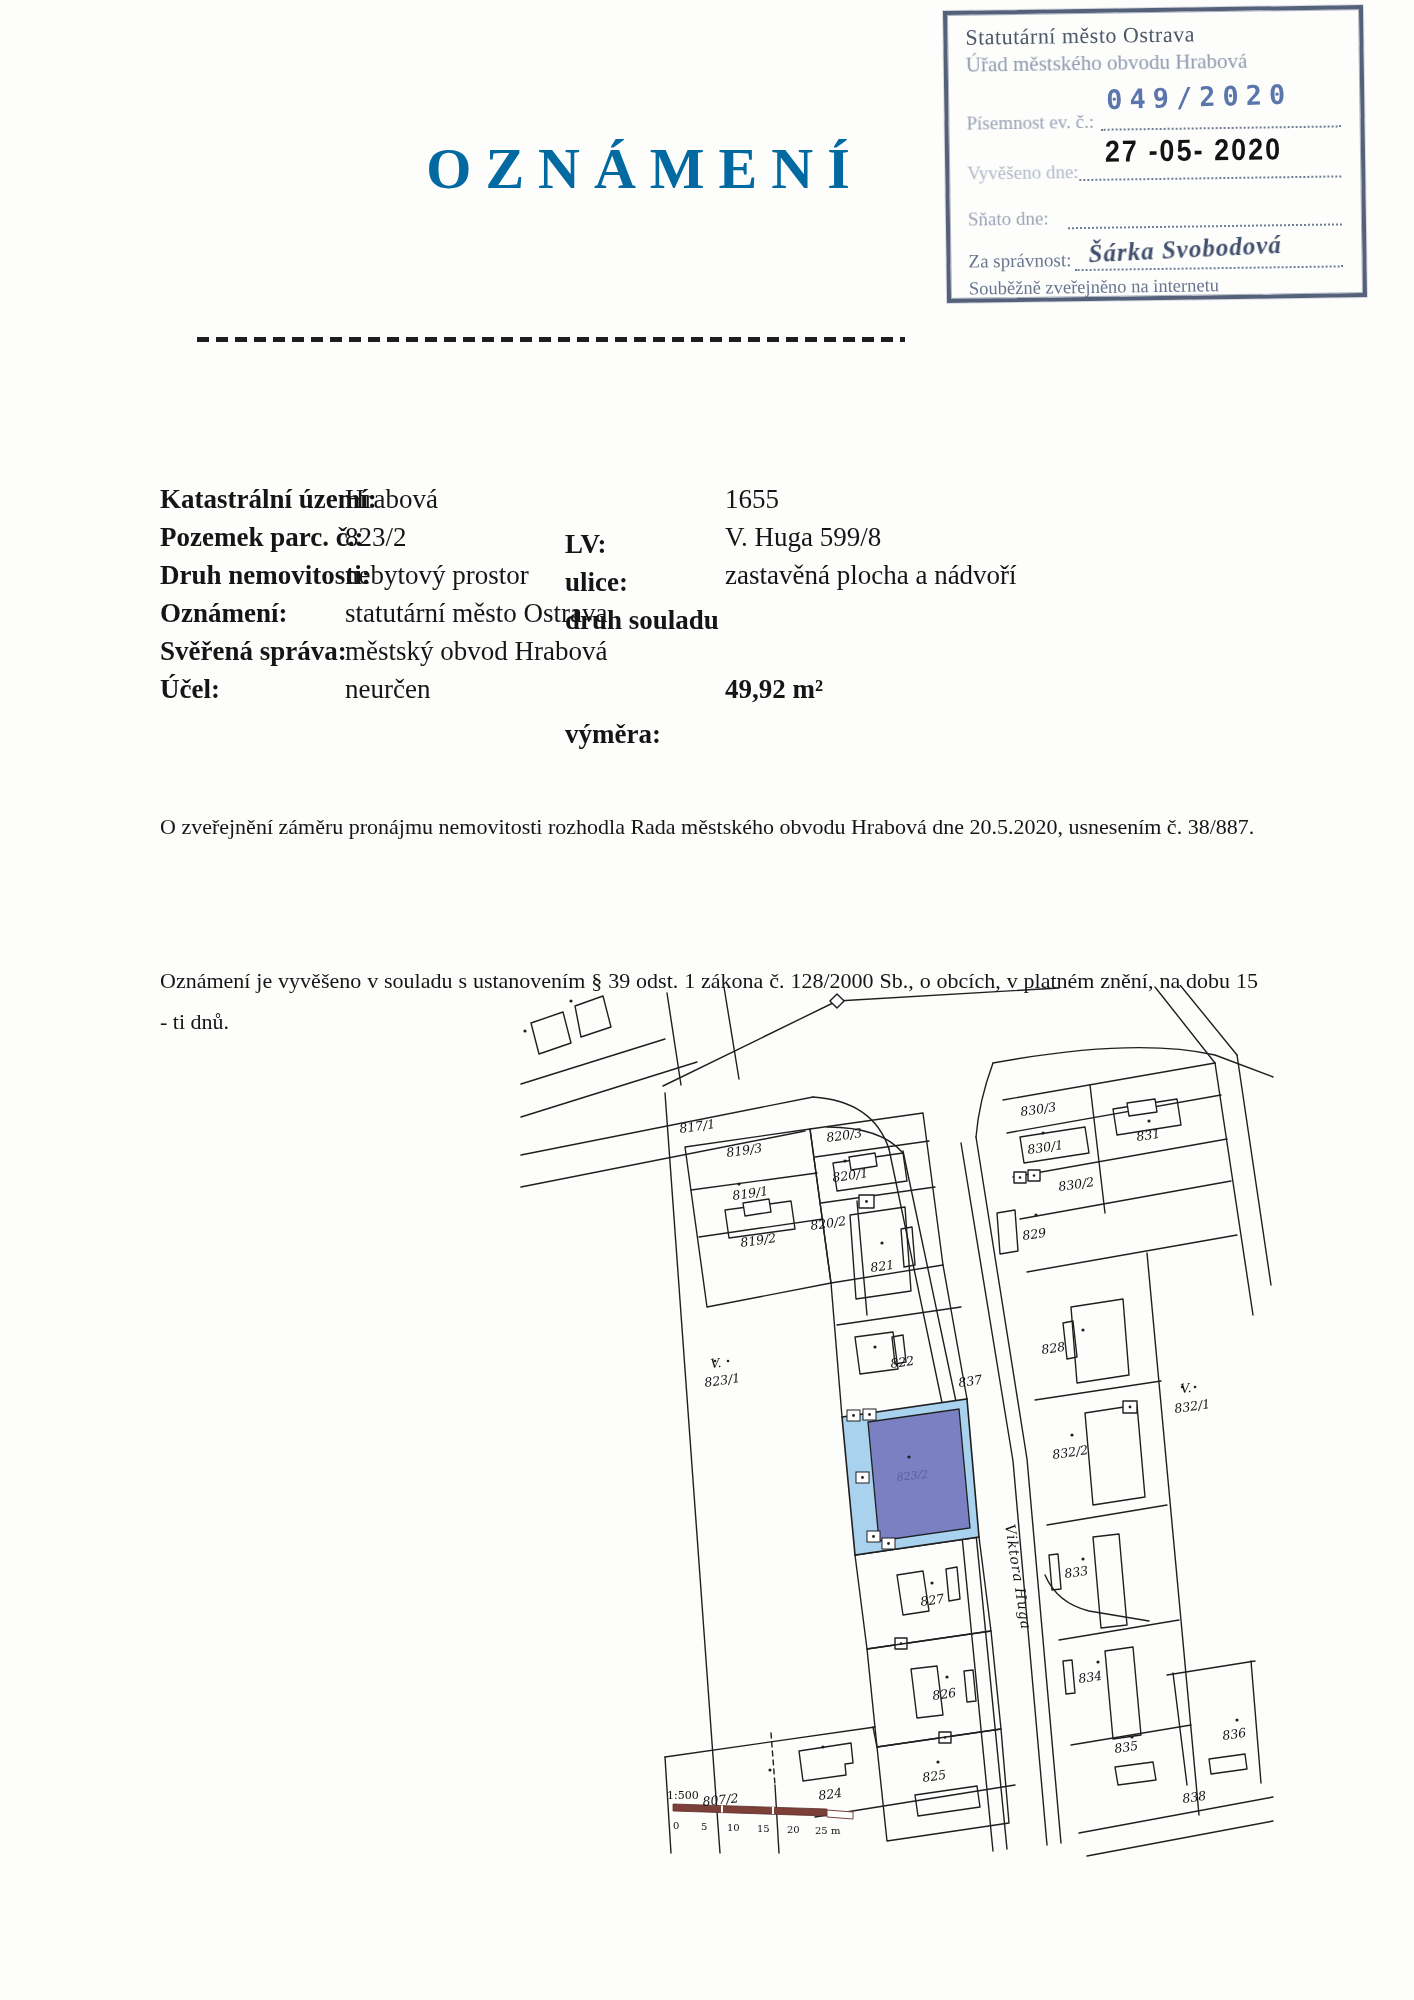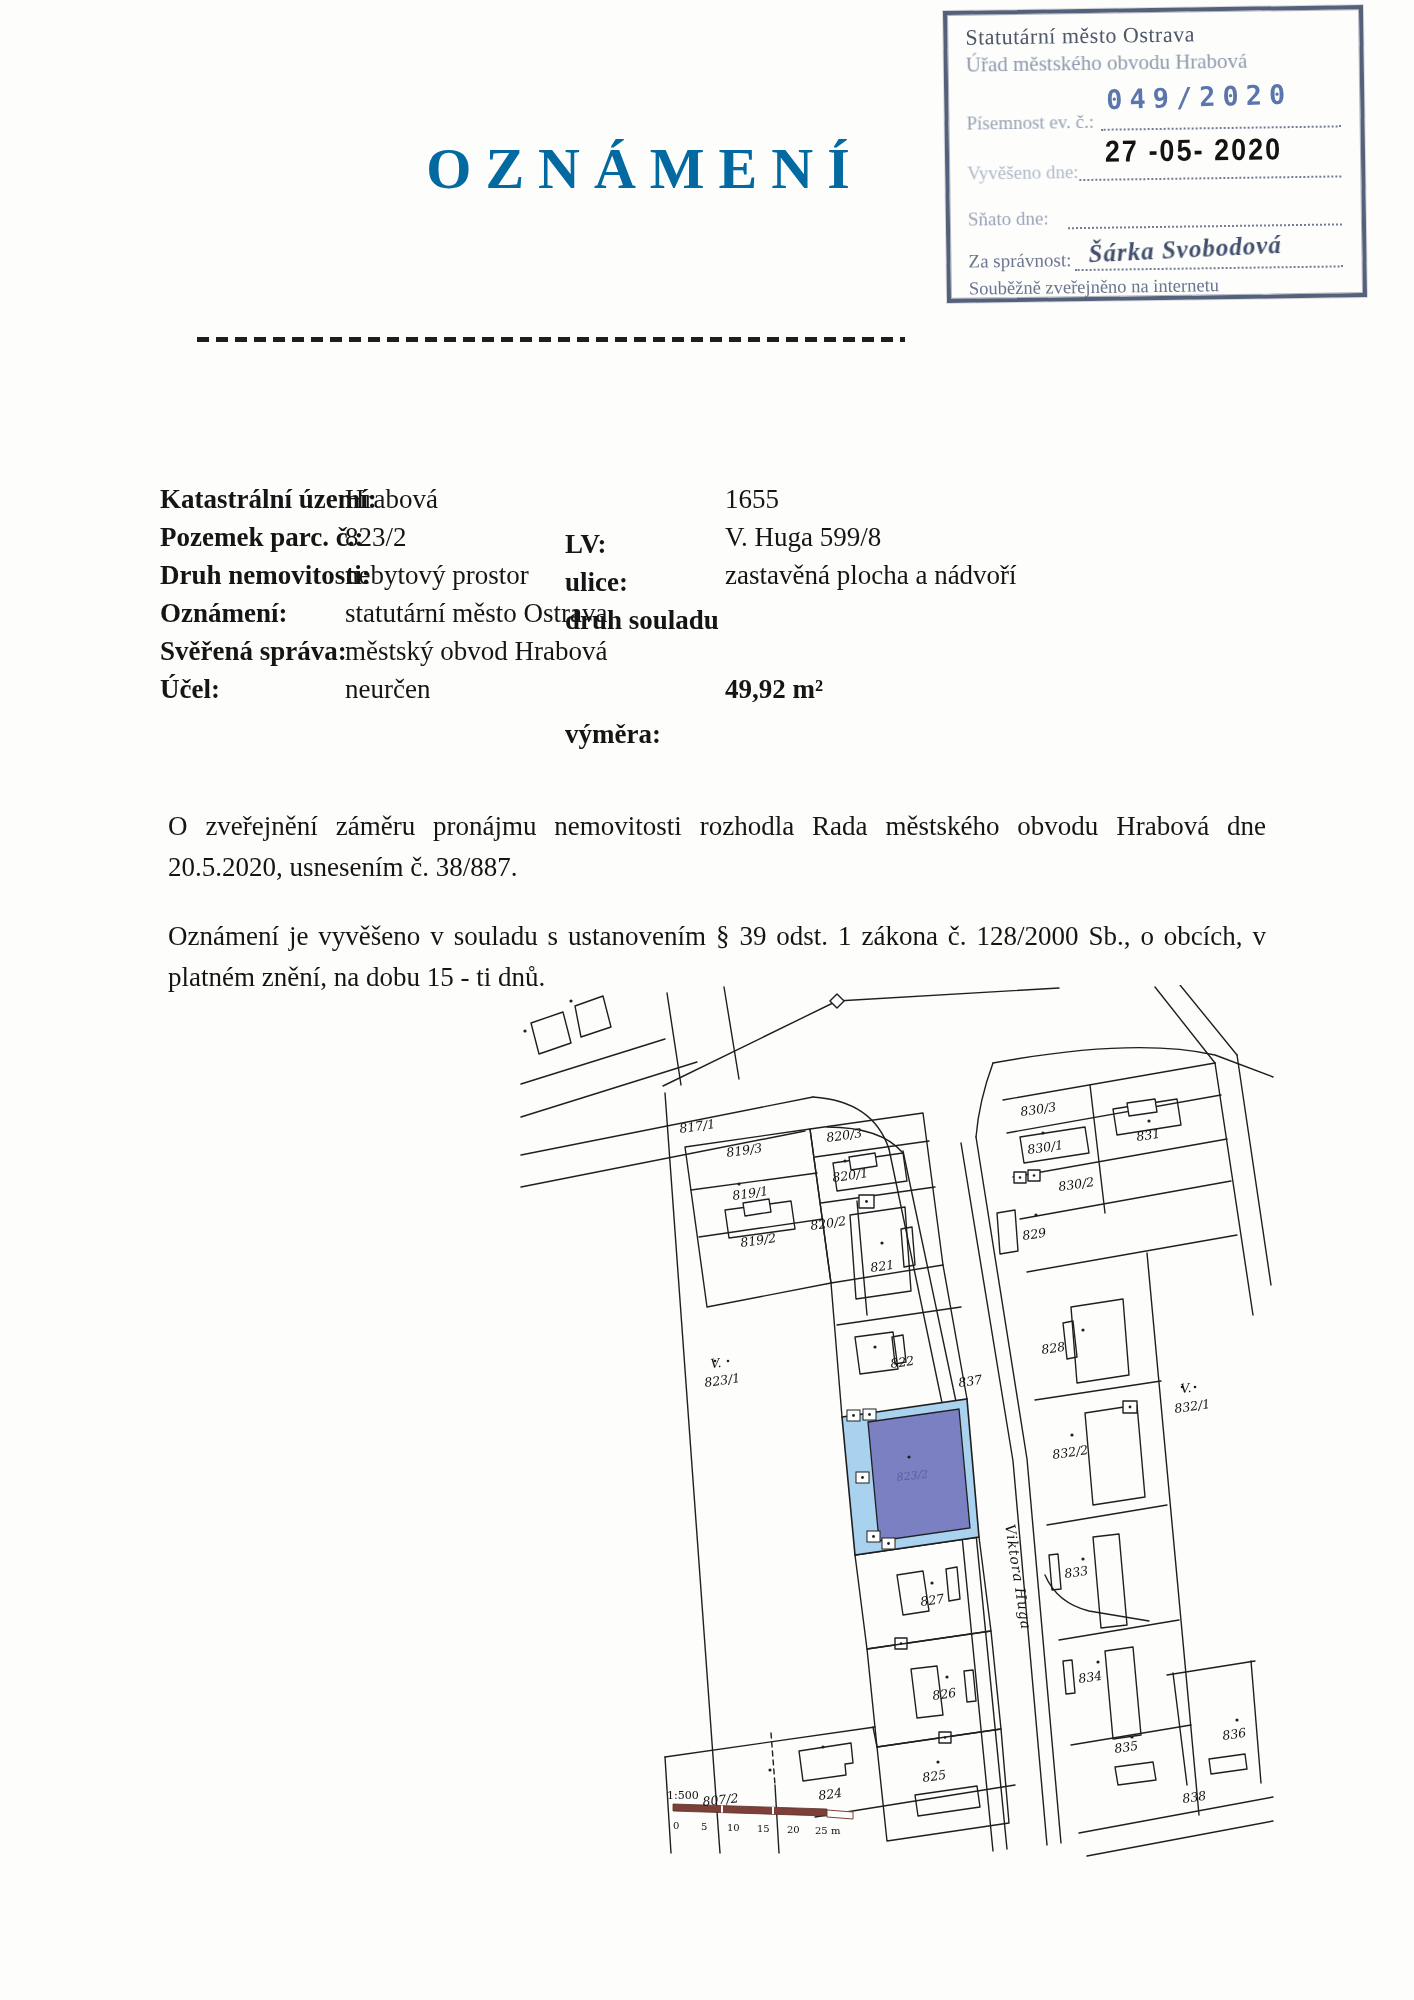--- a/index.html
+++ b/index.html
@@ -36,21 +36,21 @@
   .dashline{left:197px;top:337px;width:708px;height:5px;
             background:repeating-linear-gradient(90deg,#1e1e1e 0 12px,transparent 12px 19px);}
   
   .drow{left:0;width:1364px;height:38px;font-size:27px;}
   .drow .c1{position:absolute;left:160px;font-weight:bold;}
   .drow .c2{position:absolute;left:345px;}
   .drow .c3{position:absolute;left:565px;font-weight:bold;margin-top:45px;}
   .drow .c4{position:absolute;left:725px;}
   .drow .c4.bold{font-weight:bold;}
   
-  .para{left:160px;width:1098px;font-size:27px;line-height:41px;text-align:justify;margin-left:8px;}
+  .para{left:160px;width:1098px;font-size:22px;line-height:41px;text-align:justify;}
   
   .map{left:515px;top:985px;width:760px;height:880px;}
   .map text{font-family:"DejaVu Serif",serif;font-style:italic;font-size:12.5px;fill:#111;}
   .map .street{font-size:14px;letter-spacing:1px;}
   .map .faint{fill:rgba(40,45,110,.42);font-size:11px;}
   .map .tick{font-size:10px;font-style:normal;}
   .map .scale{font-size:11px;font-style:normal;}
 </style>
 </head>
 <body>
@@ -104,21 +104,21 @@
   <span class="c2">městský obvod Hrabová</span>
 </div>
 <div class="abs drow" style="top:674px">
   <span class="c1">Účel:</span>
   <span class="c2">neurčen</span>
   <span class="c3">výměra:</span>
   <span class="c4 bold">49,92 m²</span>
 </div>
 
 <div class="abs para" style="top:806px">O zveřejnění záměru pronájmu nemovitosti rozhodla Rada městského obvodu Hrabová dne 20.5.2020, usnesením č. 38/887.</div>
-<div class="abs para" style="top:916px">Oznámení je vyvěšeno v souladu s ustanovením § 39 odst. 1 zákona č. 128/2000 Sb., o obcích, v platném znění, na dobu 15 - ti dnů.</div>
+<div class="abs para" style="top:960px">Oznámení je vyvěšeno v souladu s ustanovením § 39 odst. 1 zákona č. 128/2000 Sb., o obcích, v platném znění, na dobu 15 - ti dnů.</div>
 
 <svg class="abs map" viewBox="0 0 760 880" xmlns="http://www.w3.org/2000/svg">
   <g stroke="#1f1f1f" stroke-width="1.4" fill="none" stroke-linejoin="round" stroke-linecap="round">
 
     <path d="M6 99 L150 54"></path>
     <path d="M6 132 L182 77"></path>
     <path d="M152 8 L166 100"></path>
     <path d="M209 2 L224 94"></path>
     <path d="M148 101 L322 16 L544 3"></path>
     <path d="M6 170 L298 112"></path>

